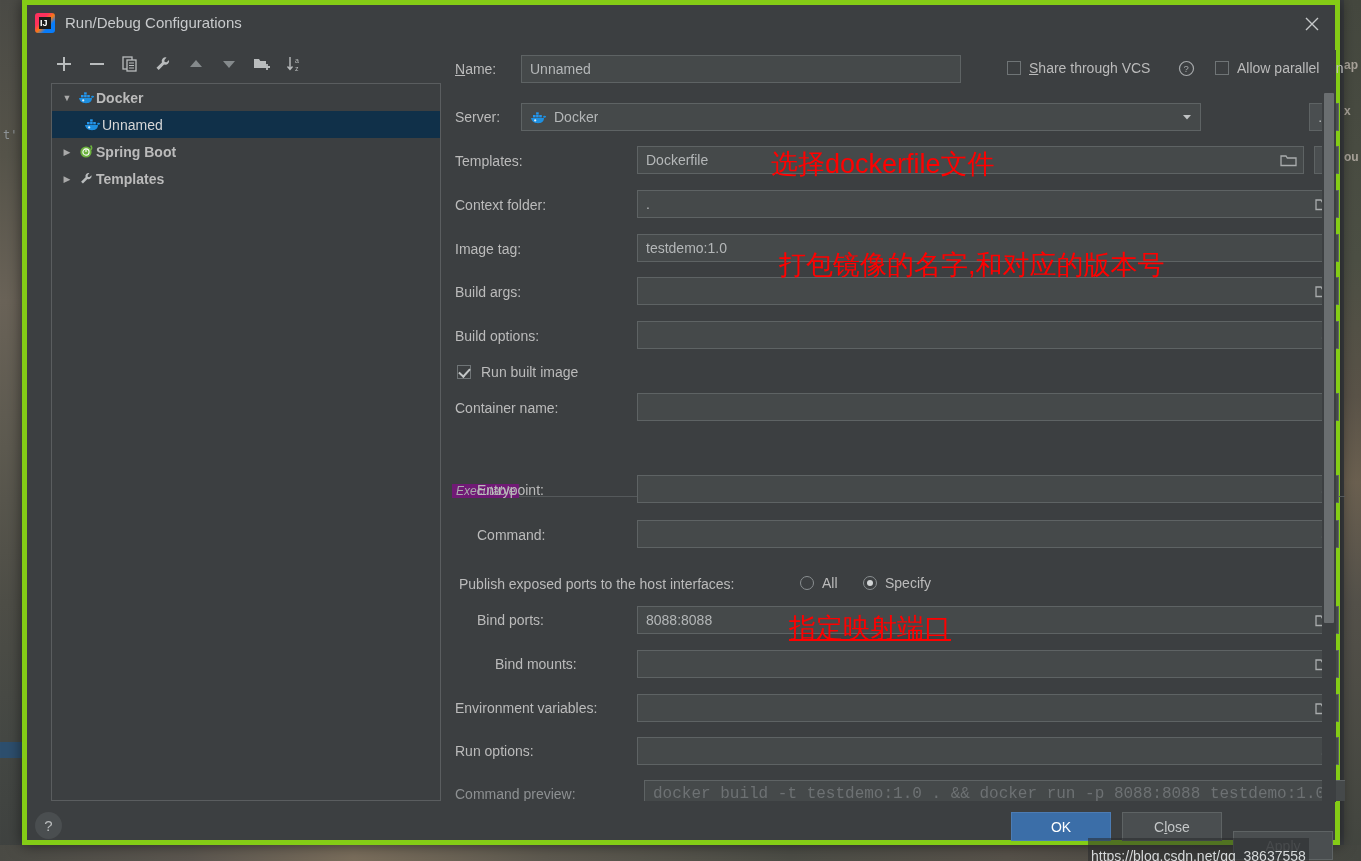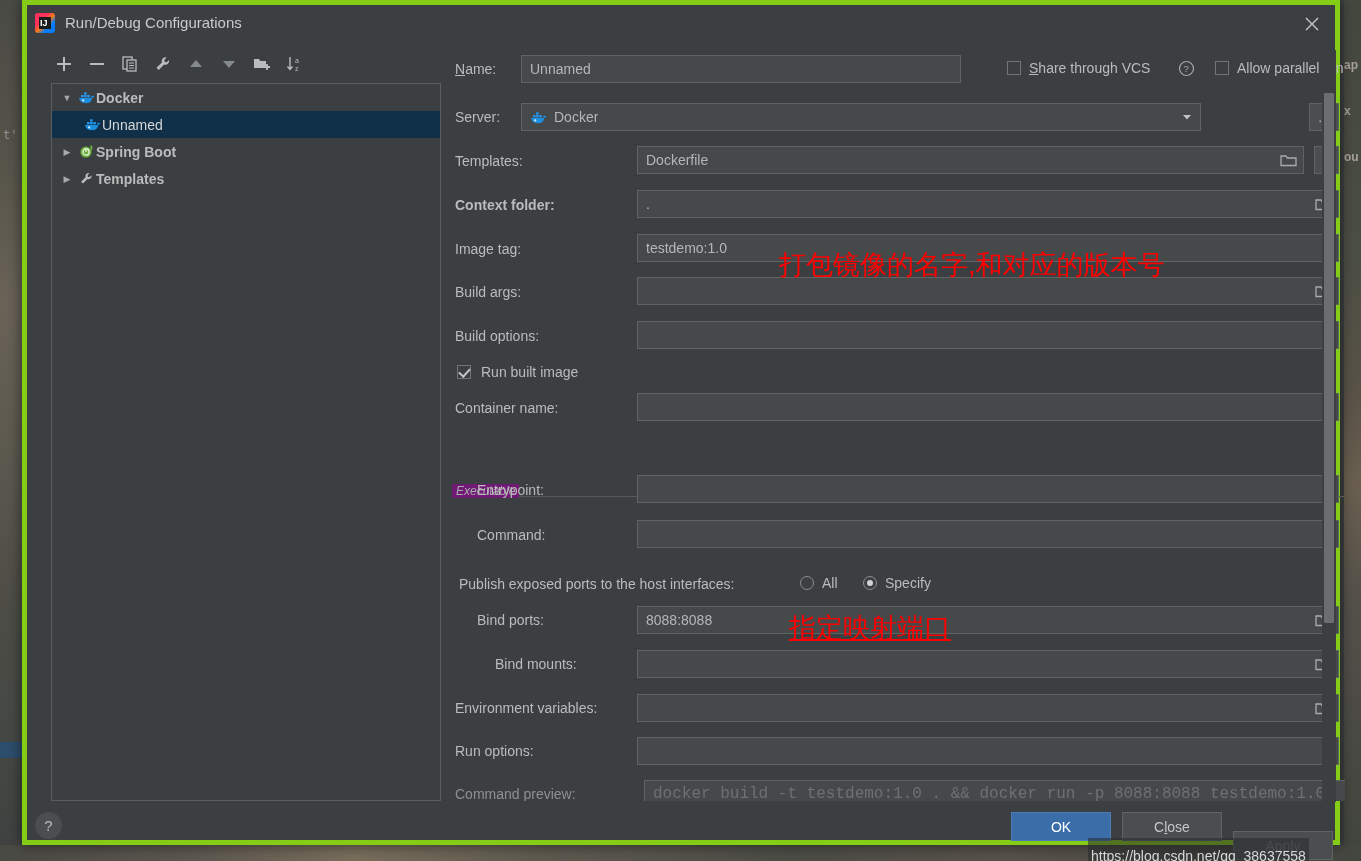--- a/index.html
+++ b/index.html
@@ -386,21 +386,21 @@
           <path d="M1 3 h5 l1.3 2 H16 v7.5 H1 z" fill="none" stroke="#a9acad" stroke-width="1.3"></path>
         </svg>
       </span>
     </div>
     <div class="btnish" style="left:869px; top:101px; width:25px; height:28px;">
       <svg width="14" height="14" viewBox="0 0 14 14">
           <path d="M3 5 L7 9.5 L11 5 Z" fill="#c0c3c4"></path>
         </svg>
     </div>
 
-    <div class="lbl" style="left:10px; top:152px;font-weight:bold;">Context folder:</div>
+    <div class="lbl" style="left:10px; top:152px;">Context folder:</div>
     <div class="field" style="left:192px; top:145px; width:702px; height:28px;">
       <span class="val">.</span>
       <span class="inner-icon">
         <svg width="17" height="14" viewBox="0 0 17 14">
           <path d="M1 3 h5 l1.3 2 H16 v7.5 H1 z" fill="none" stroke="#a9acad" stroke-width="1.3"></path>
         </svg>
       </span>
     </div>
 
     <div class="lbl" style="left:10px; top:196px;">Image tag:</div>
@@ -522,20 +522,21 @@
           <path d="M11.5 1.5 L3 10" stroke="#9fa3a5" stroke-width="1.1"></path>
           <path d="M8 1.5 L11.5 1.5 L11.5 5" fill="none" stroke="#9fa3a5" stroke-width="1.1"></path>
         </svg>
       </span>
     </div>
   </div>
 
   <div id="form-scroll-track"></div>
   <div id="form-scroll-thumb"></div>
 
+  <div class="anno" style="left:744px; top:141px;">选择dockerfile文件</div>
   <div class="anno" style="left:752px; top:242px;">打包镜像的名字,和对应的版本号</div>
   <div class="anno" style="left:762px; top:605px;text-decoration:underline;">指定映射端口</div>
 
   <div id="bottombar">
     <div id="help-btn">?</div>
     <div class="dlgbtn" id="ok-btn" style="left:984px; width:100px;">OK</div>
     <div class="dlgbtn" id="close-dlg-btn" style="left:1095px; width:100px;">C<u>l</u>ose</div>
     <div class="dlgbtn" id="apply-btn" style="left:1206px; width:100px;margin-top:19px;">Apply</div>
   </div>
 </div>

